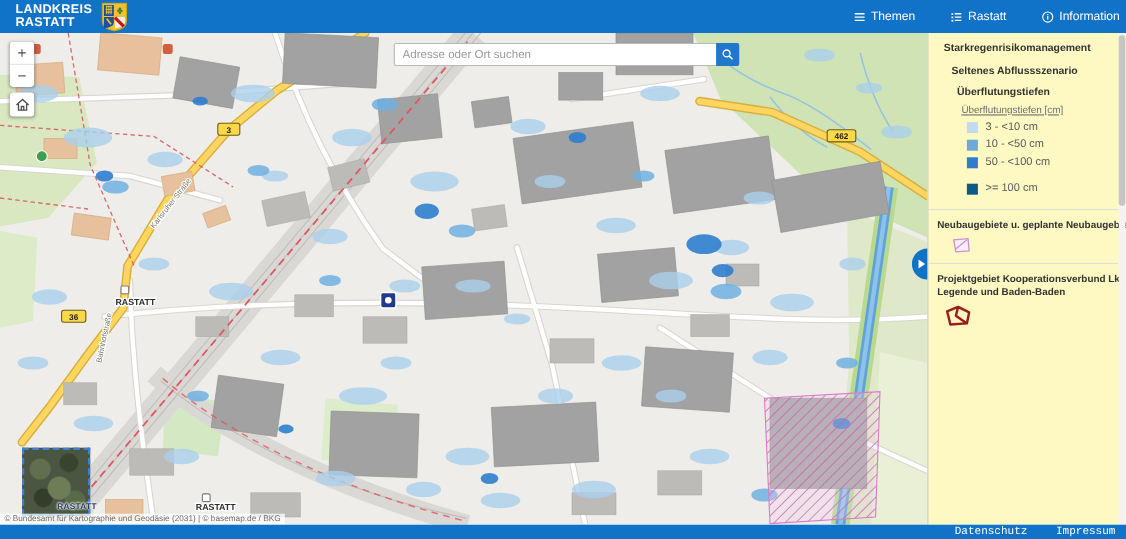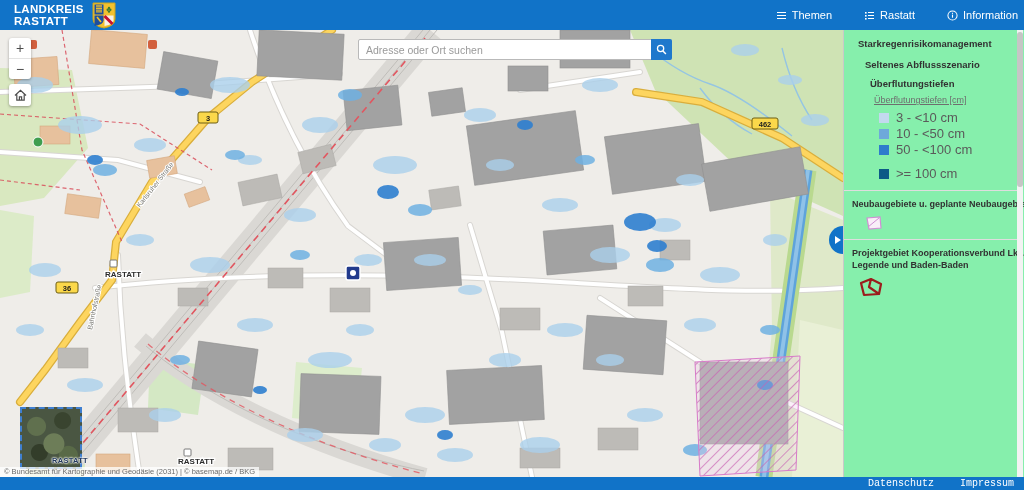--- a/index.html
+++ b/index.html
@@ -52,27 +52,27 @@
   #attrib { position:absolute; left:0; top:467px; height:10px; background:rgba(255,255,255,.75);
     font-size:7.5px; line-height:10px; color:#6b6b6b; padding:0 4px; z-index:27; white-space:nowrap; }
 
   
   #panel-tab { position:absolute; left:829px; top:226px; width:14px; height:28px; background:#1173c8;
     border-radius:14px 0 0 14px; z-index:35; display:flex; align-items:center; justify-content:center; cursor:pointer; }
   #panel-tab .tri { width:0; height:0; border-top:4px solid transparent; border-bottom:4px solid transparent;
     border-left:6px solid #fff; margin-left:3px; }
 
   
-  #panel { position:absolute; left:843px; top:30px; width:181px; height:447px; background:#86efac;
+  #panel { position:absolute; left:843px; top:30px; width:181px; height:447px; background:#fef9c3;
     border-left:1px solid #c9c9c9; z-index:20; }
   .lg-bold { position:absolute; font-size:9.5px; font-weight:bold; color:#323232; white-space:nowrap; }
   .lg-sub  { position:absolute; font-size:9px; color:#6e6e6e; white-space:nowrap;text-decoration:underline; }
   .lg-row  { position:absolute; display:flex; align-items:center; gap:7px; }
   .swatch { width:10px; height:10px; }
-  .lg-label { font-size:13px; color:#5a5a5a; white-space:nowrap; }
+  .lg-label { font-size:10px; color:#5a5a5a; white-space:nowrap; }
   .divider { position:absolute; left:0; width:173px; height:1px; background:#dedede; }
   #pscroll-track { position:absolute; right:1px; top:0; width:6px; height:447px; background:#f3f3f3; }
   #pscroll-thumb { position:absolute; right:1px; top:2px; width:6px; height:155px; background:#c6c6c6; border-radius:3px; cursor:grab; }
 
   
   #footer { position:absolute; left:0; top:477px; width:1024px; height:13px; background:#1173c8; z-index:40;
     display:flex; justify-content:flex-end; align-items:center; gap:26px; padding-right:10px; }
   .foot-link { color:#fff; font-size:10px; line-height:13px; cursor:pointer;font-family:Liberation Mono, monospace; }
 
   svg text { font-family:"Liberation Sans",sans-serif; }

